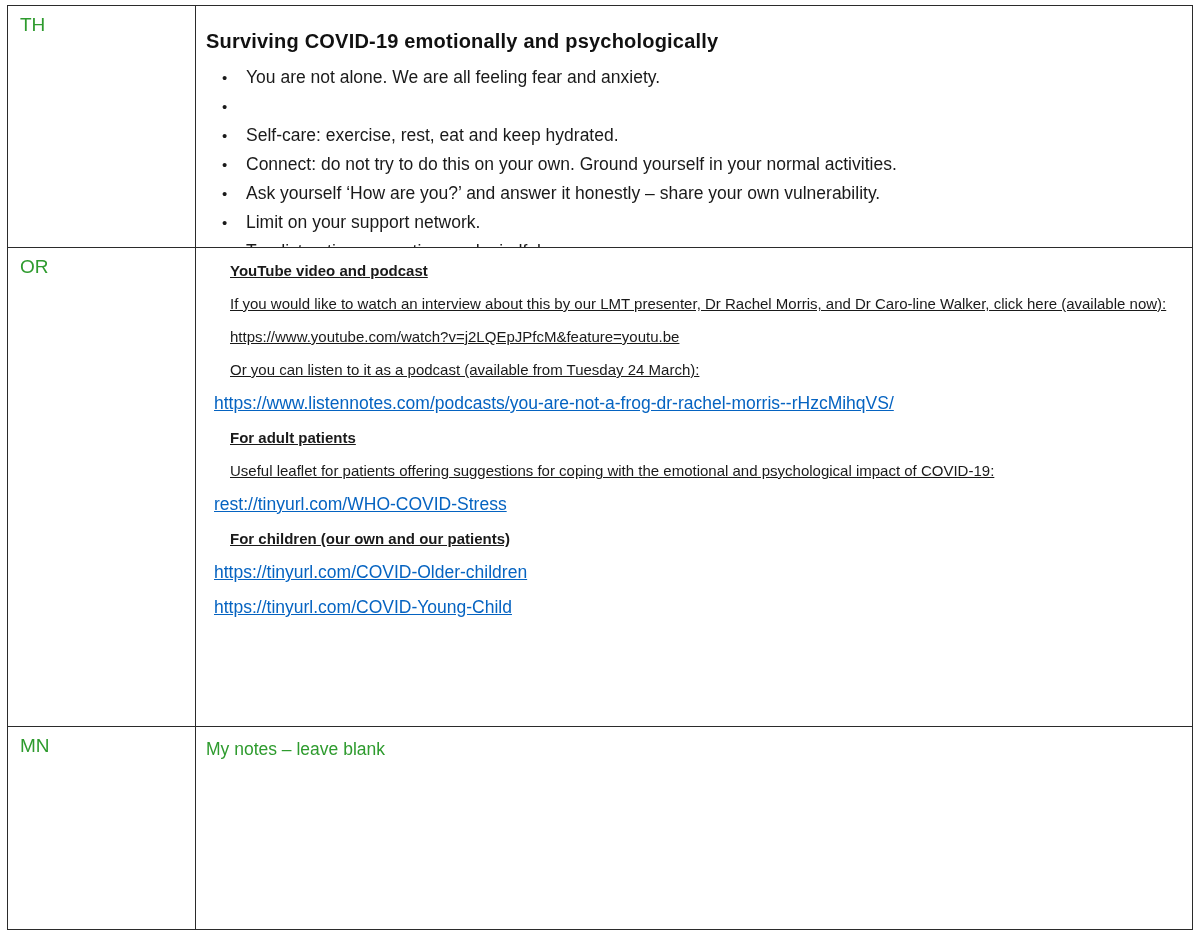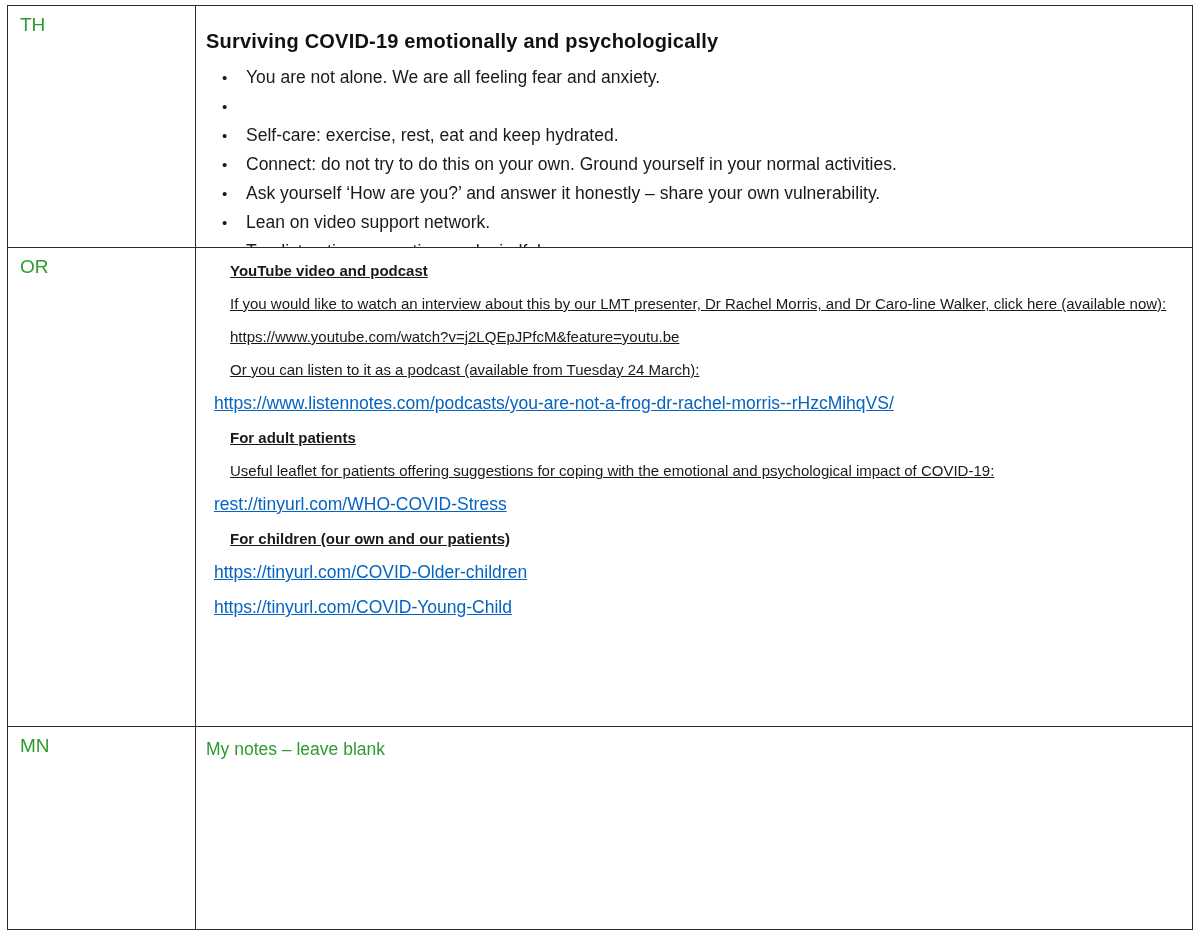--- a/index.html
+++ b/index.html
@@ -105,21 +105,21 @@
         <li class="bullet-item">
           <span class="bullet-dot">•</span>
           <span>Connect: do not try to do this on your own. Ground yourself in your normal activities.</span>
         </li>
         <li class="bullet-item">
           <span class="bullet-dot">•</span>
           <span>Ask yourself ‘How are you?’ and answer it honestly – share your own vulnerability.</span>
         </li>
         <li class="bullet-item">
           <span class="bullet-dot">•</span>
-          <span>Lean on video support network.</span>
+          <span>Limit on your support network.</span>
         </li>
         <li class="bullet-item">
           <span class="bullet-dot">•</span>
           <span>Try distraction, worry time and mindfulness.</span>
         </li>
       </ul>
     </div>
   </div>
 
   <div class="row row-or">

